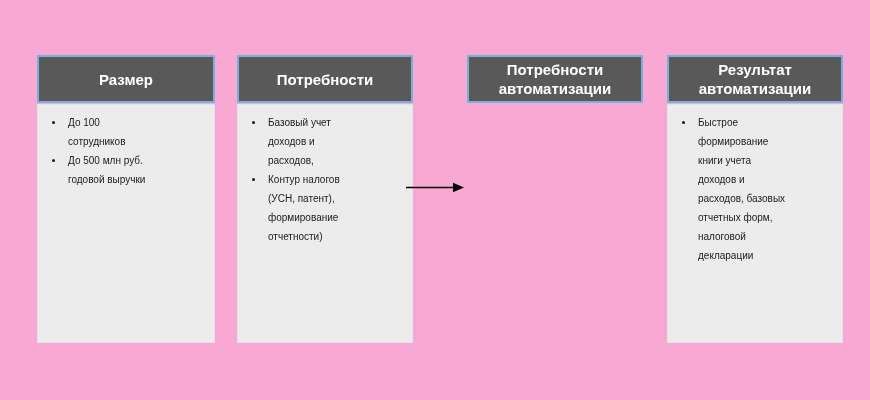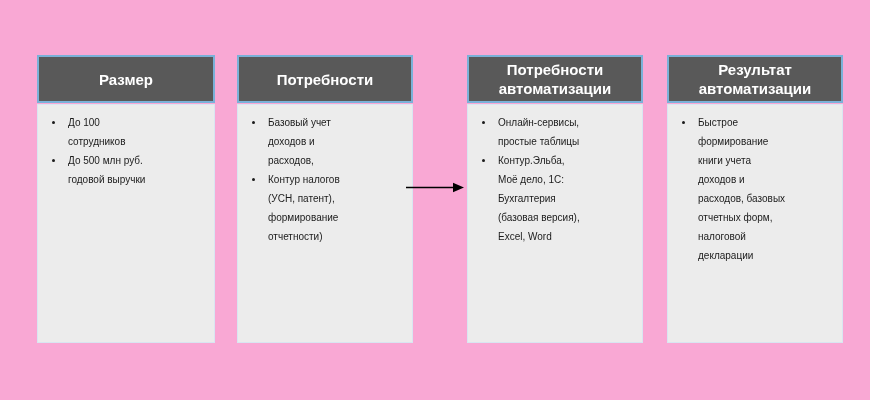--- a/index.html
+++ b/index.html
@@ -103,31 +103,20 @@
   </div>
 
   <svg class="arrow" viewBox="0 0 58 13" xmlns="http://www.w3.org/2000/svg">
     <line x1="0" y1="6.5" x2="48" y2="6.5" stroke="#000000" stroke-width="1.6"></line>
     <polygon points="47,1.8 58,6.5 47,11.2" fill="#000000"></polygon>
   </svg>
 
   <div class="column col3">
     <div class="col-header">Потребности
 автоматизации</div>
-    <div class="col-body">
-      <ul>
-        <li>Онлайн-сервисы,
-простые таблицы</li>
-        <li>Контур.Эльба,
-Моё дело, 1С:
-Бухгалтерия
-(базовая версия),
-Excel, Word</li>
-      </ul>
-    </div>
   </div>
 
   <div class="column col4">
     <div class="col-header">Результат
 автоматизации</div>
     <div class="col-body">
       <ul>
         <li>Быстрое
 формирование
 книги учета

